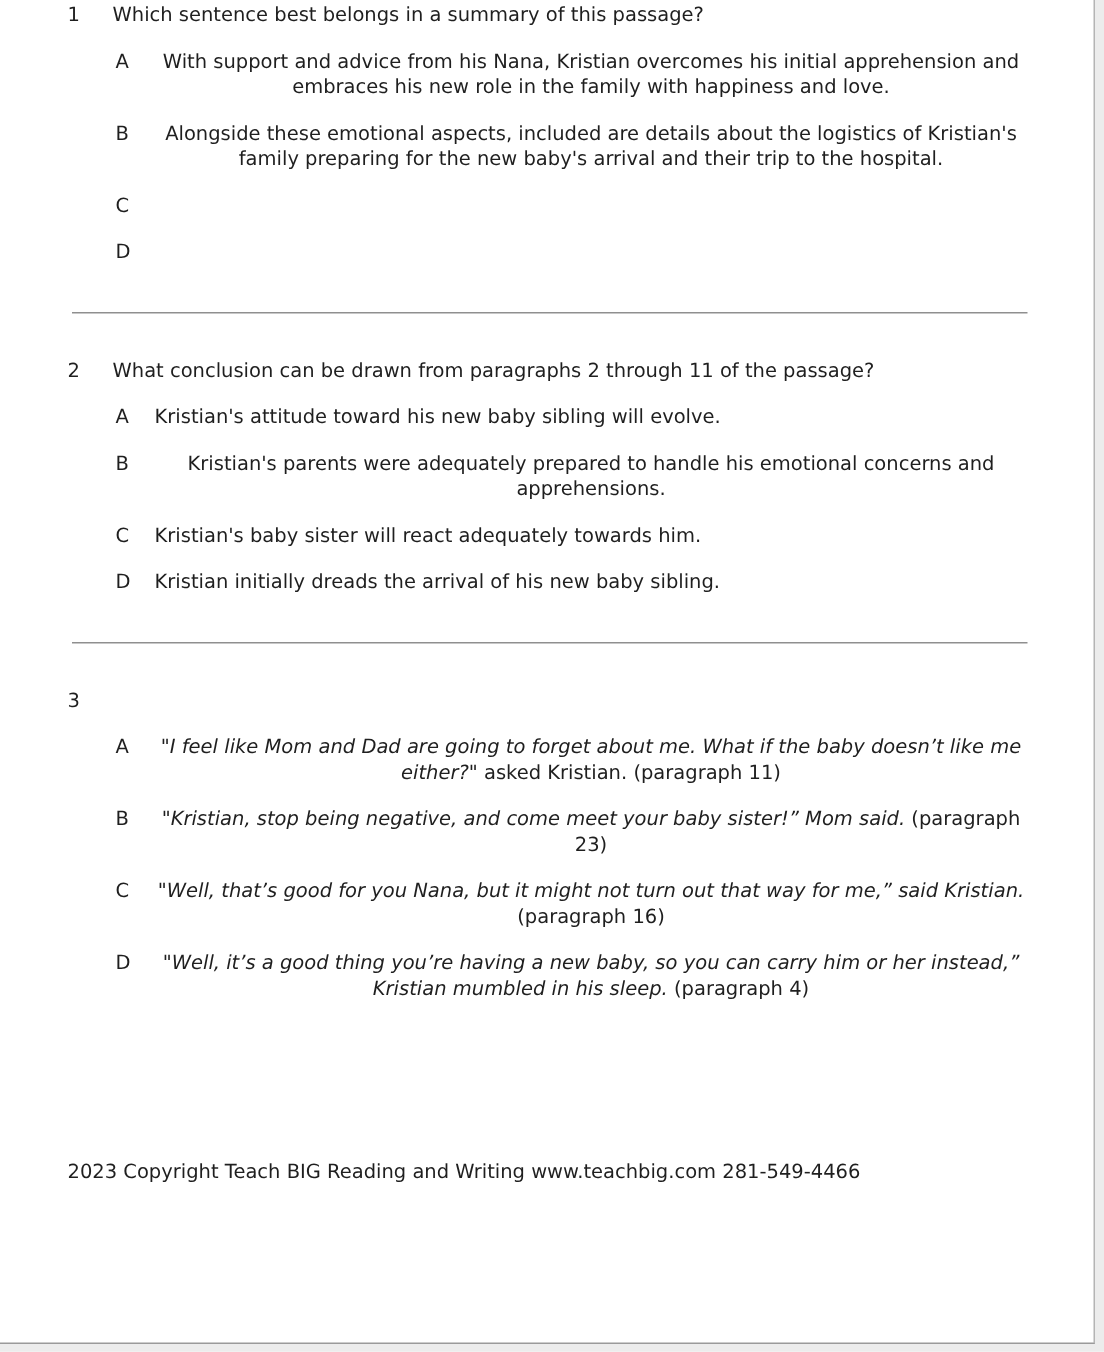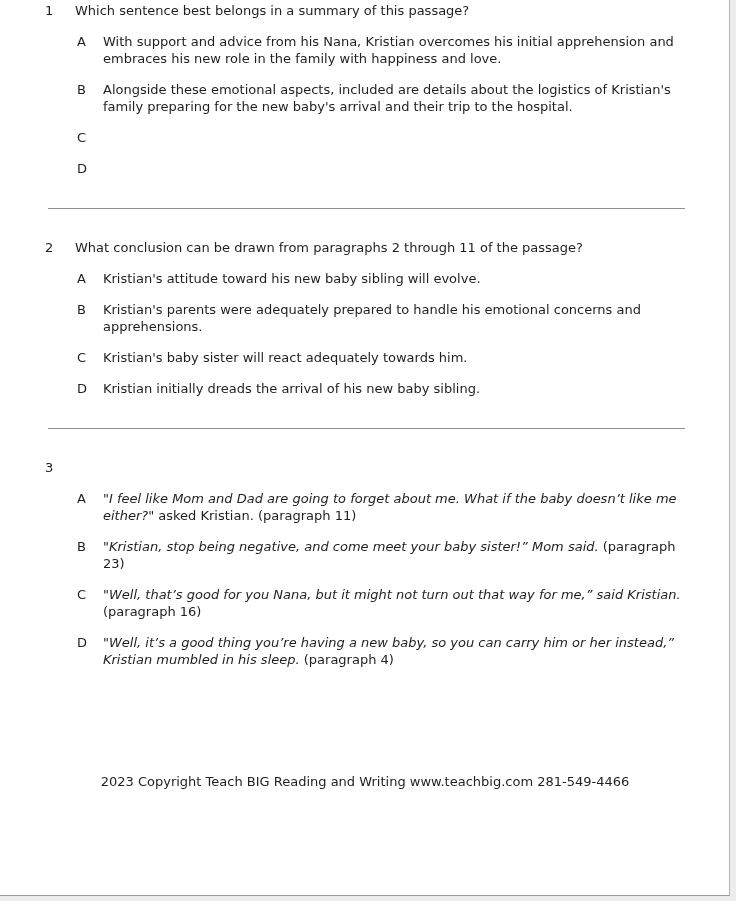--- a/index.html
+++ b/index.html
@@ -19,38 +19,37 @@
     color: #1f1f1f;
     font-size: 13px;
     line-height: 17px;
     overflow: hidden;
   }
   .q-row { display: flex; align-items: flex-start; }
   .q-num { width: 30px; flex: 0 0 30px; }
   .q-text { max-width: 610px; }
   .option { display: flex; align-items: flex-start; margin-left: 32px; margin-top: 14px; }
   .opt-letter { width: 26px; flex: 0 0 26px; }
-  .opt-text { max-width: 582px; }
+  .opt-text { max-width: 582px; text-align: center; }
   .question-1 { margin-top: 0; }
   .question-2, .question-3 { margin-top: 30px; }
   .divider {
     border: none;
     height: 1px;
     background: #8f8f8f;
     width: 637px;
     margin-left: 3px;
     margin-top: 31px;
   }
   .quote-italic { font-style: italic; }
   .page-footer {
     margin-top: 105px;
     width: 685px;
     margin-left: -45px;
     padding-left: 45px;
-    text-align: center;
   }
 </style>
 </head>
 <body>
 
 <div class="page">
 
   <section class="question question-1">
     <div class="q-row">
       <span class="q-num">1</span>

